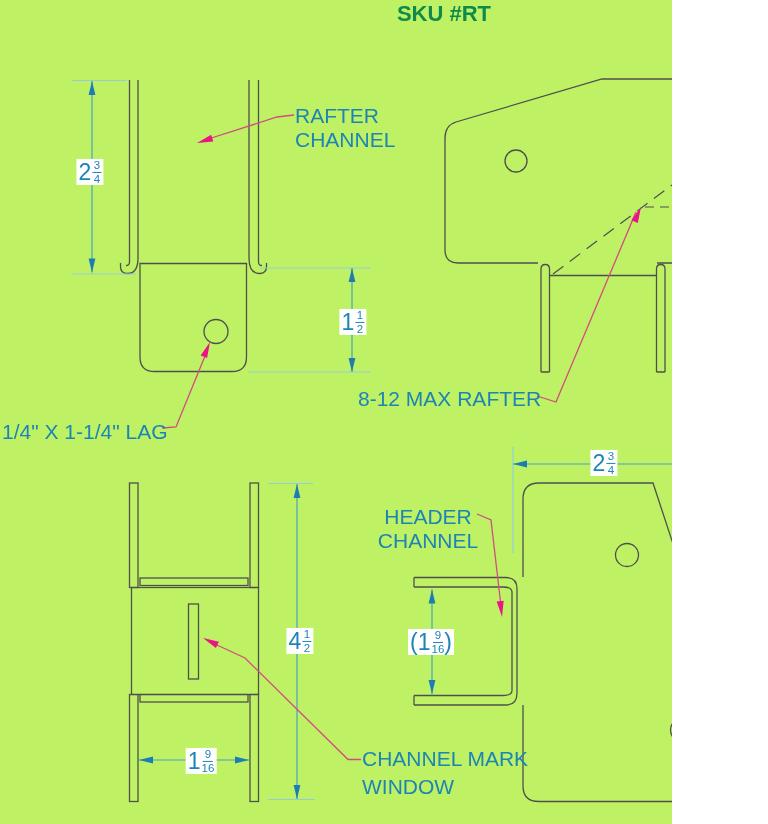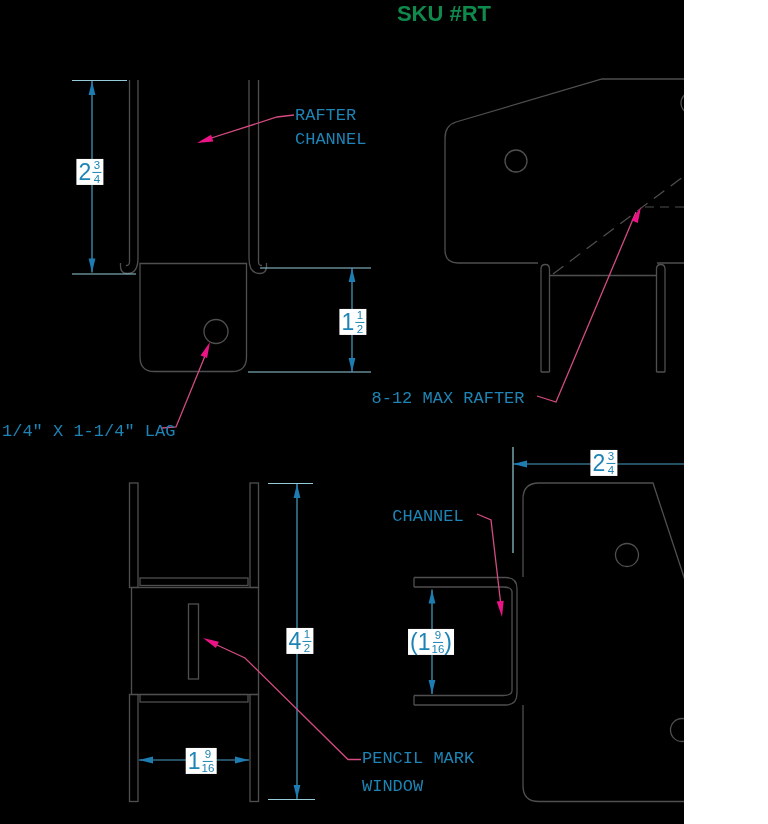--- a/index.html
+++ b/index.html
@@ -1,21 +1,21 @@
 <!DOCTYPE html>
 <html><head>
 <meta charset="utf-8">
 <style>
   html,body{margin:0;padding:0;background:#fff;}
-  .stage{position:relative;width:672px;height:824px;background:#000000;
-         font-family:"Liberation Sans",sans-serif;overflow:hidden;padding-left:12px;}
+  .stage{position:relative;width:672px;height:824px;background:#bef264;
+         font-family:"Liberation Sans",sans-serif;overflow:hidden;}
   svg{position:absolute;left:0;top:0;}
   .title{position:absolute;left:120px;top:1px;width:648px;text-align:center;
          color:#0f8a4c;font-weight:700;font-size:22px;line-height:25px;white-space:nowrap;}
-  .lbl{position:absolute;color:#1d84b5;font-size:17px;line-height:24px;white-space:nowrap;font-family:Liberation Mono, monospace;}
+  .lbl{position:absolute;color:#1d84b5;font-size:21px;line-height:24px;white-space:nowrap;}
   .lbl.center{text-align:center;}
   .dim{position:absolute;transform:translate(-50%,-50%);display:inline-flex;align-items:center;
        color:#1d84b5;background:#fff;padding:0 2px;font-size:23px;line-height:1;white-space:nowrap;}
   .frac{display:inline-flex;flex-direction:column;align-items:center;font-size:11.5px;
         line-height:1.05;margin-left:1px;}
   .frac .num{border-bottom:1.3px solid #1d84b5;padding:0 1.5px 0.5px;}
   .frac .den{padding-top:0.5px;}
   .green{position:absolute;transform:translate(-50%,-50%);color:#128a4e;font-size:23px;line-height:1;}
 </style>
 </head>
@@ -140,25 +140,26 @@
 
   <div class="lbl center" style="left:2px;top:419px;width:160px;line-height:25px;">
     <div>1/4" X 1-1/4" LAG</div>
   </div>
 
   <div class="lbl center" style="left:358px;top:387px;width:180px;">
     <div>8-12 MAX RAFTER</div>
   </div>
 
   <div class="lbl center" style="left:348px;top:505px;width:160px;">
+    <div>HEADER</div>
     <div>CHANNEL</div>
   </div>
 
   <div class="lbl" style="left:362px;top:745px;line-height:27.5px;">
-    <div>PENCIL MARK</div>
+    <div>CHANNEL MARK</div>
     <div>WINDOW</div>
   </div>
 
   <div class="dim" style="left:90px;top:172px;">
     <span>2</span>
       <span class="frac">
         <span class="num">3</span>
         <span class="den">4</span>
       </span>
   </div>

